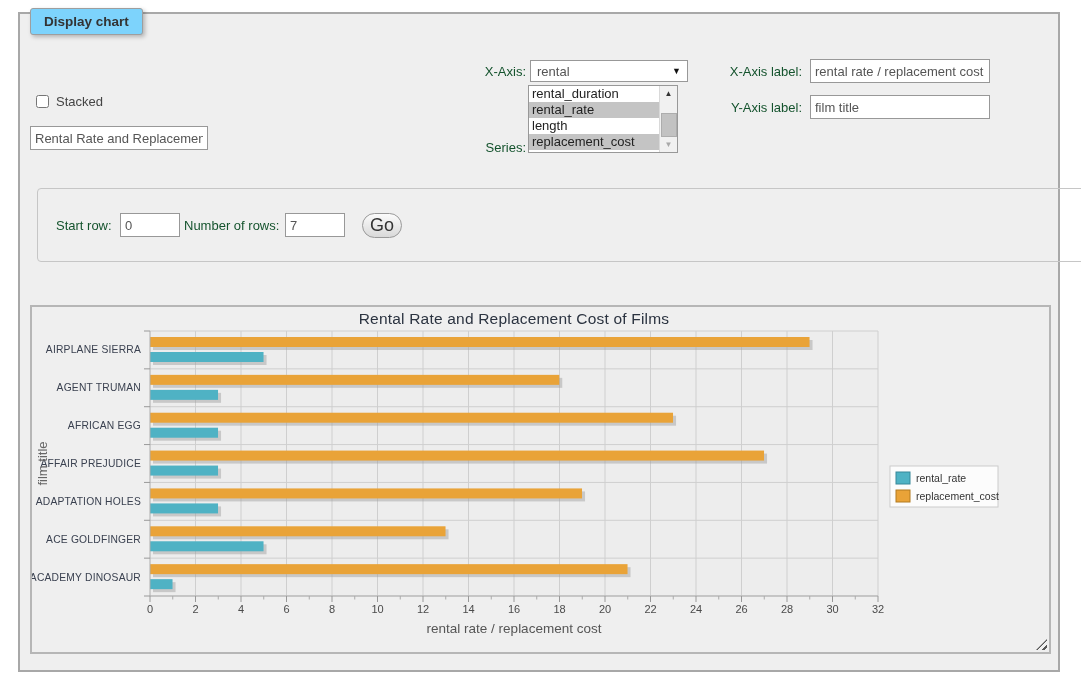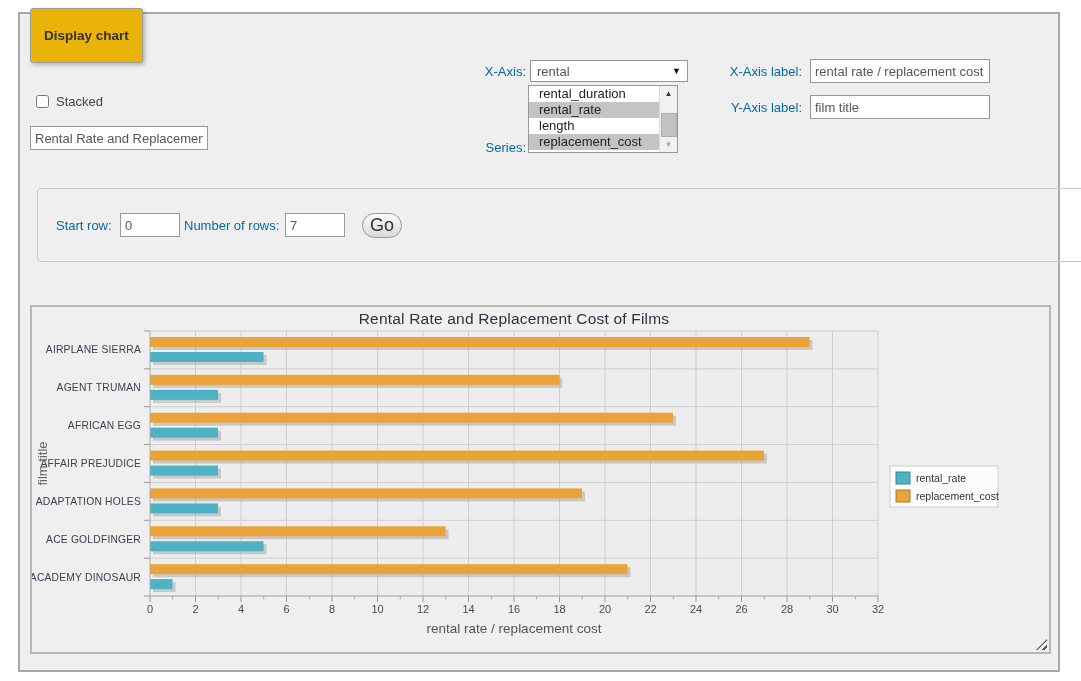--- a/index.html
+++ b/index.html
@@ -1,35 +1,35 @@
 <!DOCTYPE html>
 <html><head>
 <meta charset="utf-8">
 <style>
   html,body{margin:0;padding:0;background:#fff;width:1081px;height:681px;overflow:hidden;
     font-family:"Liberation Sans",sans-serif;font-size:13px;color:#444;}
   .panel{position:absolute;left:18px;top:12px;width:1042px;height:660px;
     background:#efefef;border:2px solid #a8a8a8;box-sizing:border-box;}
-  .panel-legend{position:absolute;left:10px;top:-6px;background:#eab308;border:1px solid #9e9e9e;
-    border-radius:3px;padding:19px 13px;font-weight:bold;font-size:13.5px;color:#333;
+  .panel-legend{position:absolute;left:10px;top:-6px;background:#7dd3fc;border:1px solid #9e9e9e;
+    border-radius:3px;padding:5px 13px;font-weight:bold;font-size:13.5px;color:#333;
     box-shadow:2px 2px 4px rgba(0,0,0,.25);}
   .row-radios{position:absolute;left:12px;top:46px;display:flex;align-items:center;gap:4px;}
   .row-radios label{display:flex;align-items:center;gap:3px;margin-right:6px;}
   .row-stacked{position:absolute;left:12px;top:78px;display:flex;align-items:center;gap:4px;}
   input[type=text]{border:1px solid #989898;background:#fff;color:#555;font-family:"Liberation Sans",sans-serif;
     font-size:13px;padding:2px 4px;height:18px;box-sizing:content-box;}
   .title-input{position:absolute;left:10px;top:112px;width:168px;}
-  .flabel{position:absolute;color:#0369a1;font-size:13px;}
+  .flabel{position:absolute;color:#14532d;font-size:13px;}
   .sel{position:absolute;left:510px;top:46px;width:144px;height:20px;border:1px solid #989898;background:#fff;
     color:#555;display:flex;align-items:center;padding:0 6px;justify-content:space-between;cursor:default;}
   .sel .arr{font-size:9px;color:#111;}
   .listbox{position:absolute;left:508px;top:71px;width:148px;height:66px;border:1px solid #989898;
     background:#fff;overflow:hidden;}
   .listbox .opts{position:absolute;left:0;top:0;right:17px;bottom:0;}
-  .opt{height:16px;line-height:16px;padding-left:10px;color:#222;white-space:nowrap;}
+  .opt{height:16px;line-height:16px;padding-left:3px;color:#222;white-space:nowrap;}
   .opt.selected{background:#c4c4c4;}
   .sbar{position:absolute;right:0;top:0;width:17px;bottom:0;background:#f1f1f1;border-left:1px solid #d9d9d9;}
   .sbtn{position:absolute;left:0;width:17px;height:15px;display:flex;align-items:center;justify-content:center;
     font-size:8px;color:#333;}
   .sbtn.down{bottom:0;color:#a9a9a9;}
   .sthumb{position:absolute;left:1px;top:27px;width:14px;height:22px;background:#c2c2c2;border:1px solid #adadad;}
   .ax-input{position:absolute;width:170px;}
   .rows-box{position:absolute;left:17px;top:174px;width:1064px;height:74px;border:1px solid #c6c6c6;
     border-radius:4px;box-sizing:border-box;}
   .go-btn{position:absolute;left:324px;top:24px;width:40px;height:25px;border:1px solid #999;

